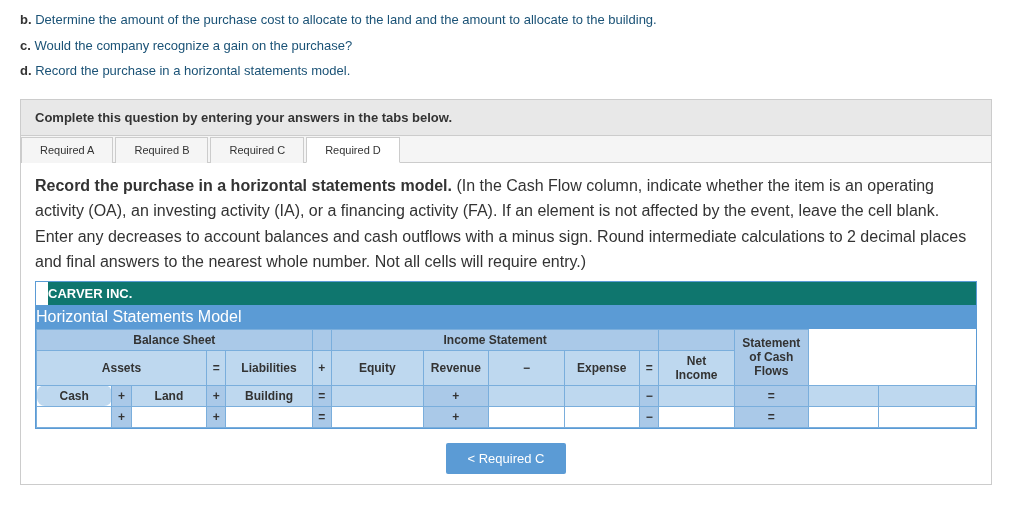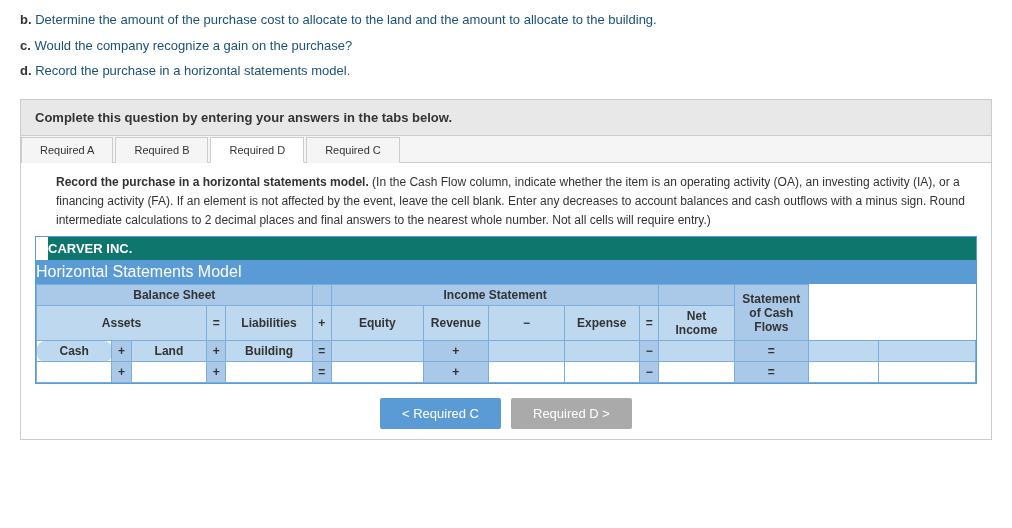--- a/index.html
+++ b/index.html
@@ -58,24 +58,23 @@
     .tab.active {
       background: #fff;
       border-bottom: 1px solid #fff;
       font-weight: normal;
     }
     .tab-content {
       padding: 10px 14px;
       background: #fff;
     }
     .instruction-text {
-      font-size: 12px;
+      font-size: 16px;
       line-height: 1.6;
       margin-bottom: 6px;
-      margin-left: 21px;
     }
     .instruction-text b {
       font-weight: bold;
     }
     .show-less {
       text-align: right;
       font-size: 12px;
       color: #1a5276;
       cursor: pointer;
       margin-bottom: 8px;
@@ -194,22 +193,22 @@
   </div>
 
   <div class="instruction-box">
     <span>Complete this question by entering your answers in the tabs below.</span>
   </div>
 
   <div class="tabs-container">
     <div class="tabs-row">
       <div class="tab">Required A</div>
       <div class="tab">Required B</div>
+      <div class="tab">Required C</div>
       <div class="tab active">Required D</div>
-      <div class="tab">Required C</div>
     </div>
     <div class="tab-content">
       <div class="instruction-text">
         <b>Record the purchase in a horizontal statements model.</b> (In the Cash Flow column, indicate whether the item is an operating activity (OA), an investing activity (IA), or a financing activity (FA). If an element is not affected by the event, leave the cell blank. Enter any decreases to account balances and cash outflows with a minus sign. Round intermediate calculations to 2 decimal places and final answers to the nearest whole number. Not all cells will require entry.)
       </div>
 
       <div class="statements-table-container">
         <div class="table-title-row">CARVER INC.</div>
         <div class="table-subtitle-row">Horizontal Statements Model</div>
         <table class="statements-table">
@@ -286,17 +285,16 @@
               <td class="input-cell">
                 <input type="text" style="">
               </td>
             </tr>
           </tbody>
         </table>
       </div>
 
       <div class="nav-buttons">
         <button class="nav-btn prev">&lt; Required C</button>
-        <button class="nav-btn next">Required D &gt;</button>
       </div>
     </div>
   </div>
 </div>
 
 </body></html>

